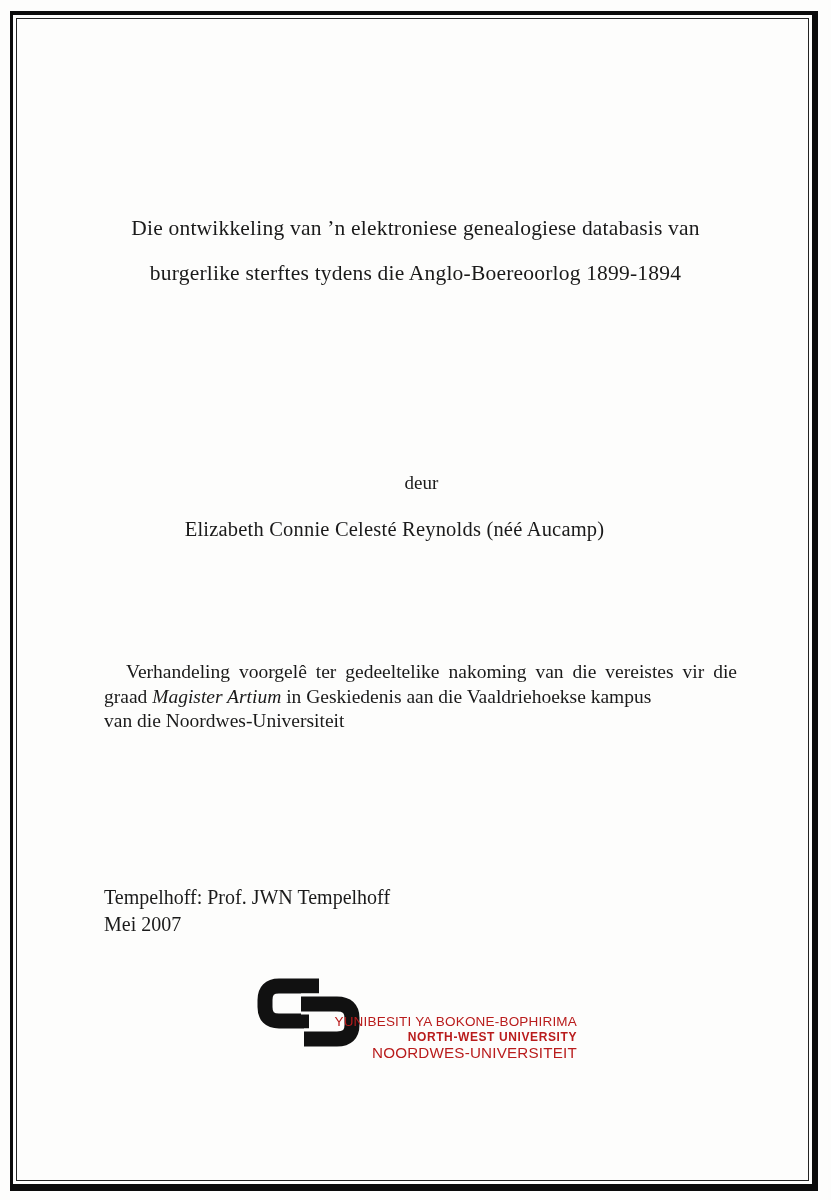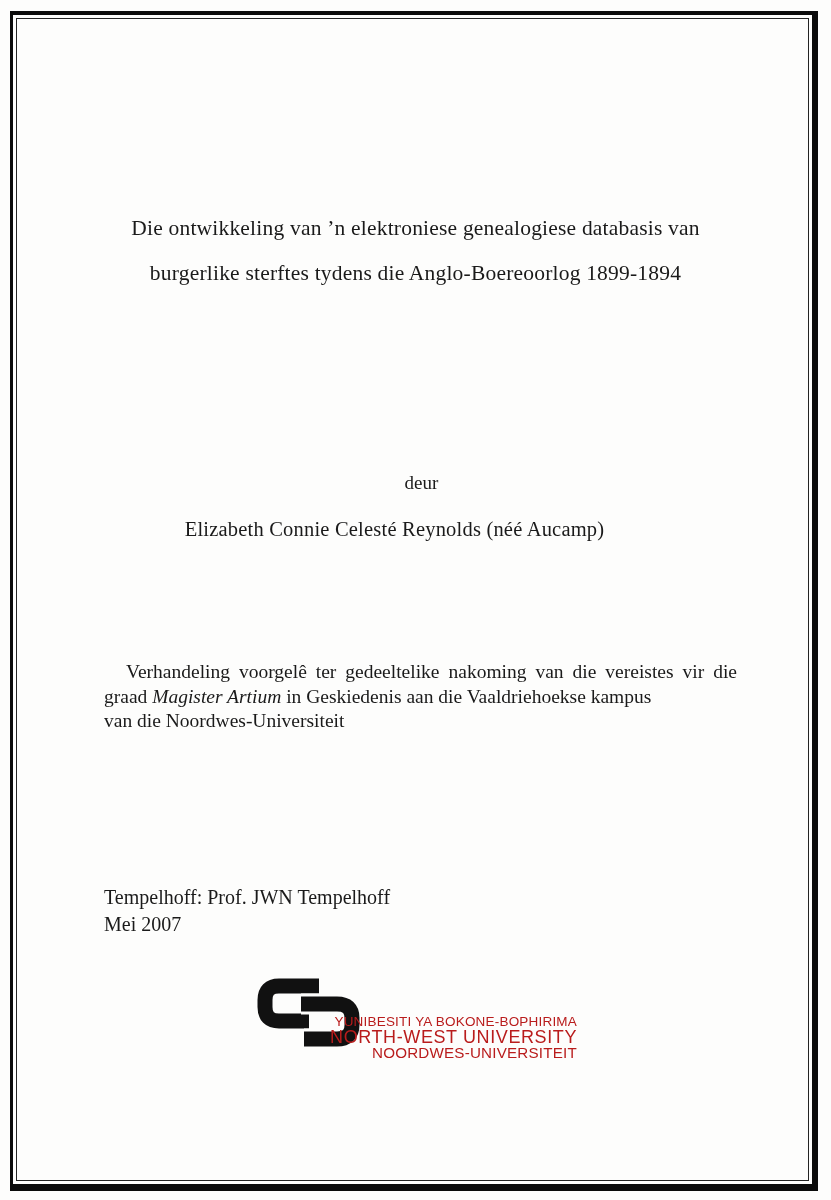--- a/index.html
+++ b/index.html
@@ -52,21 +52,21 @@
   .logo-mark{
     position:absolute;left:0;top:1px;width:103px;height:76px;
   }
   .logo-text{
     position:absolute;left:64px;top:3px;width:256px;
     text-align:right;
     font-family:"Liberation Sans", sans-serif;
     color:#b91c1c;white-space:nowrap;margin-top:36px;
   }
   .logo-text-l1{font-size:13.5px;line-height:16px;letter-spacing:0.2px;}
-  .logo-text-l2{font-size:18px;line-height:15px;letter-spacing:0.6px;}
+  .logo-text-l2{font-size:12px;line-height:15px;letter-spacing:0.6px;font-weight:bold;}
   .logo-text-l3{font-size:15.2px;line-height:15px;letter-spacing:0.2px;}
 </style>
 </head>
 <body>
 
 <div class="page">
 
   <div class="frame-outer">
     <div class="frame-inner"></div>
   </div>

